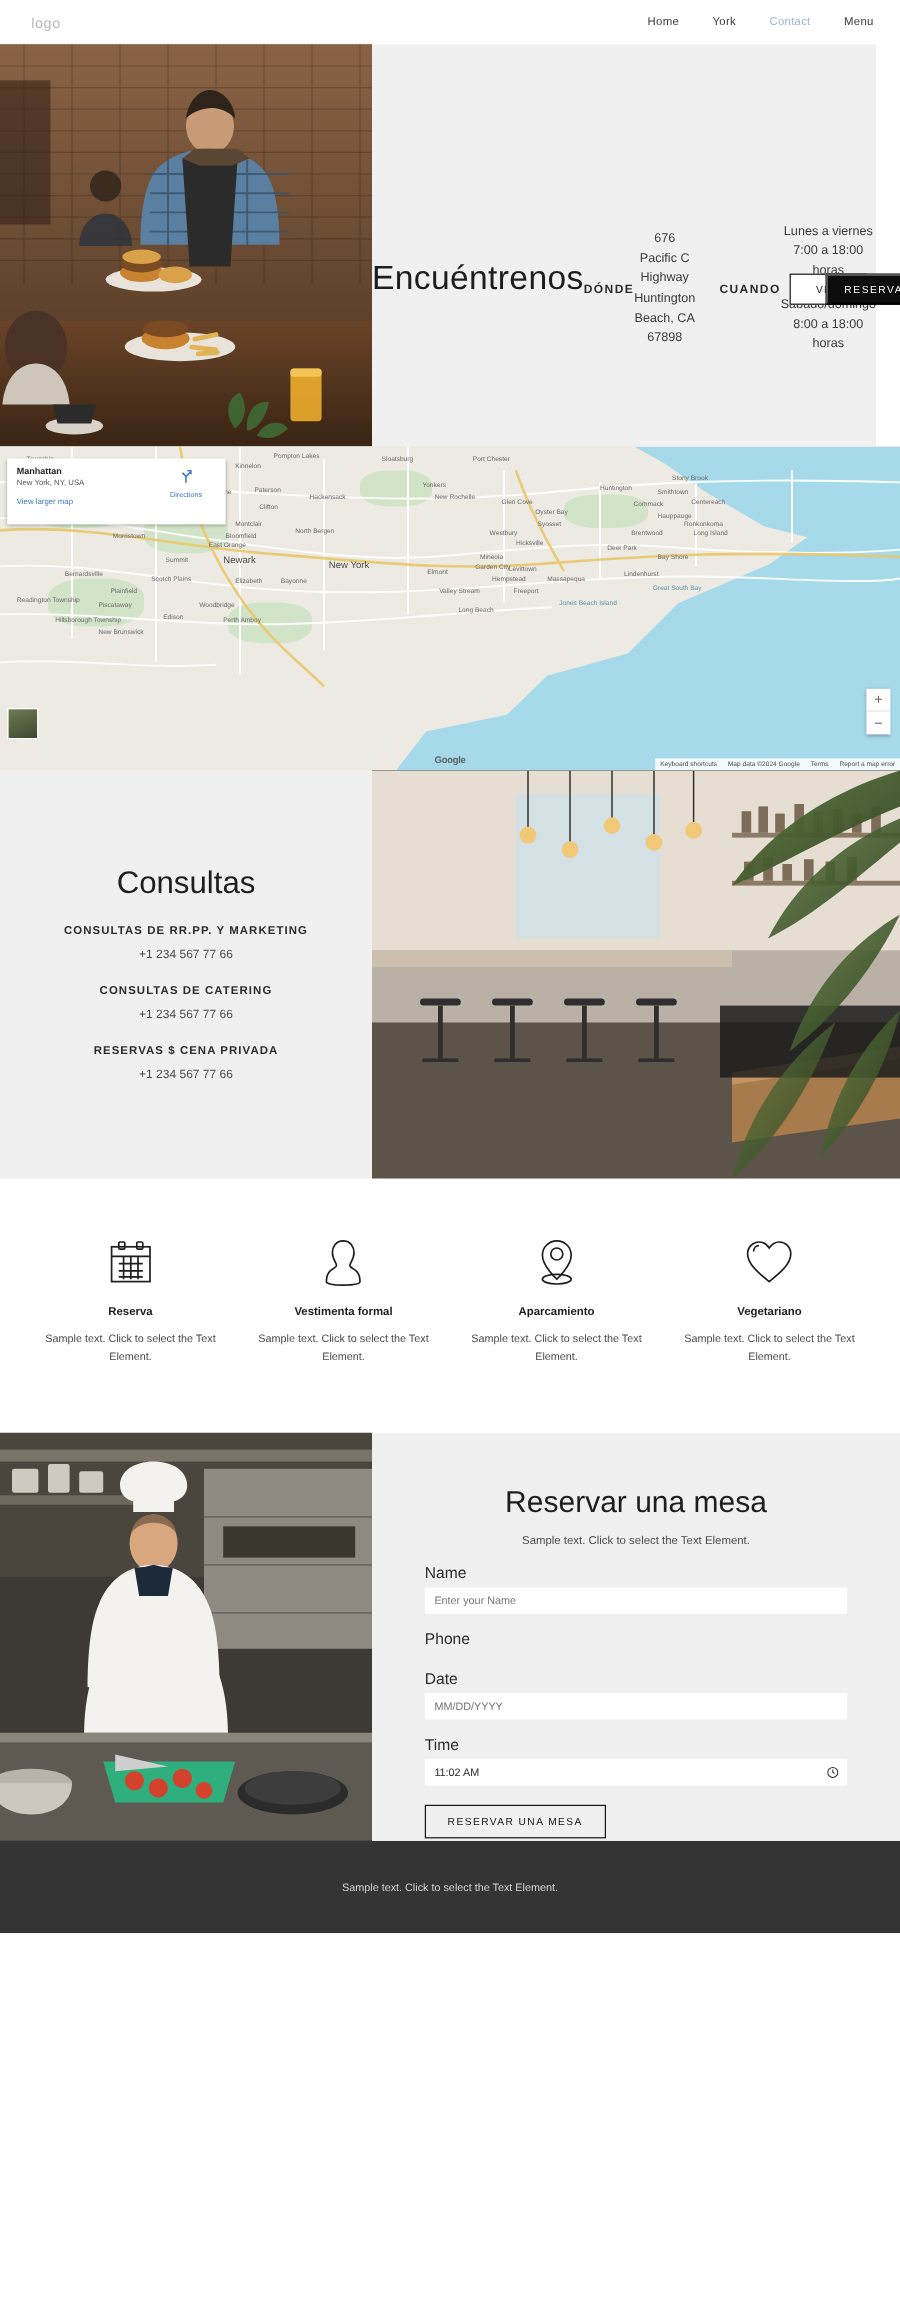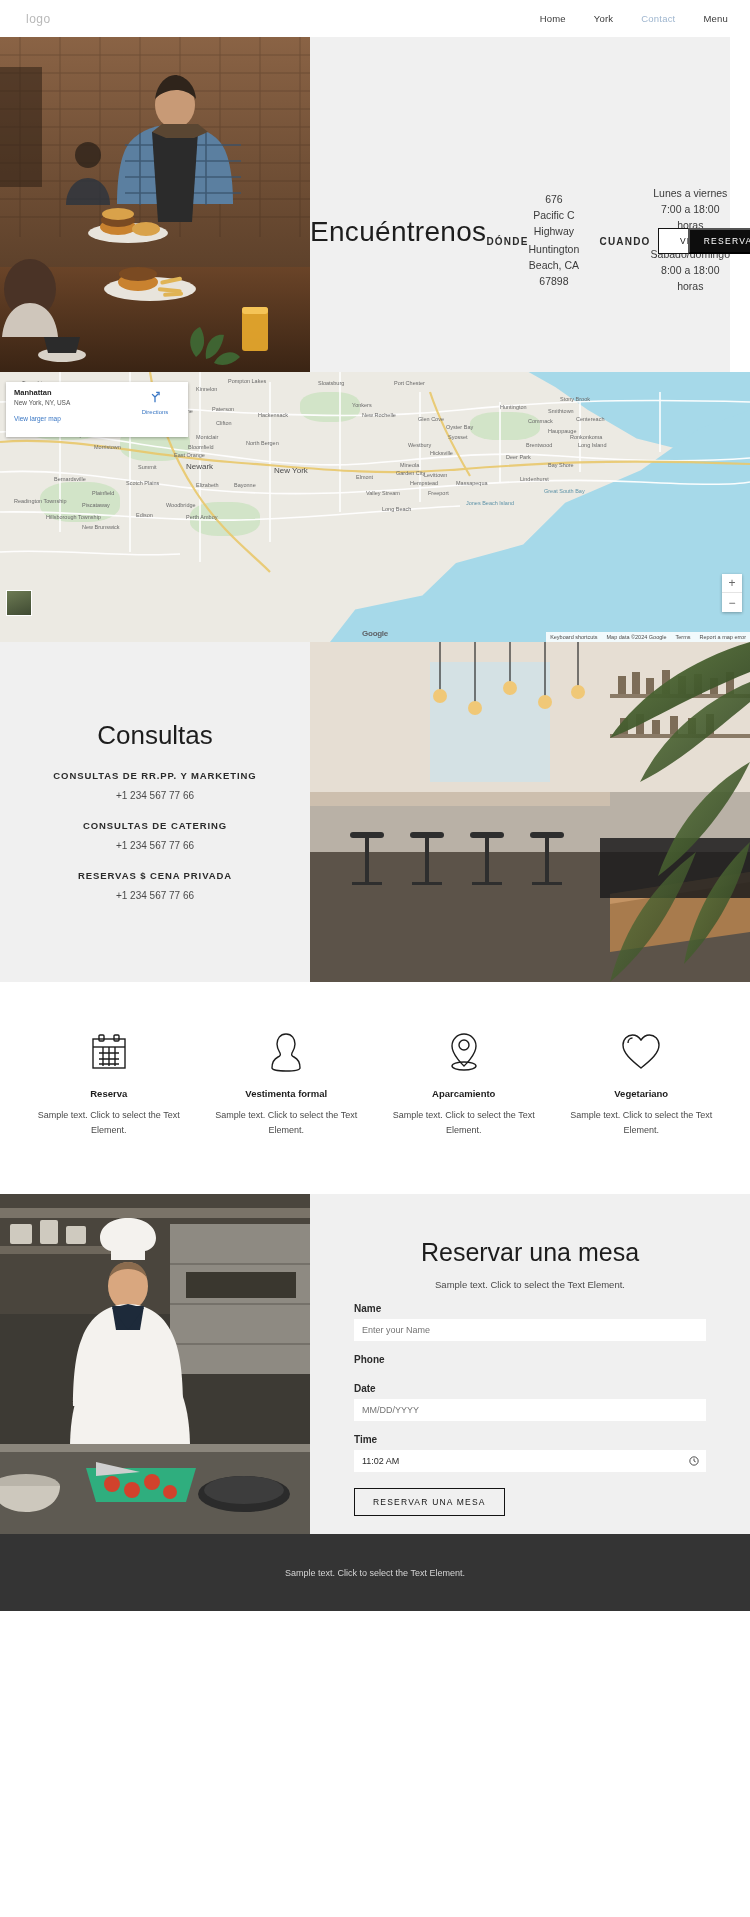--- a/index.html
+++ b/index.html
@@ -218,21 +218,21 @@
     display: flex; flex-direction: column;
   }
   .booking-title {
     font-size: 25px; font-weight: 400; text-align: center; color: #1d1d1d;
   }
   .booking-sub {
     font-size: 9.5px; color: #4a4a4a; text-align: center; margin-top: 12px;
   }
   .field { margin-top: 13px; }
   .field-label {
-    font-size: 10px; font-weight: 700; color: #2b2b2b; margin-bottom: 5px;
+    font-size: 13px; font-weight: 400; color: #2b2b2b; margin-bottom: 5px;
   }
   .field-input {
     width: 100%; height: 22px;
     background: #ffffff; border: none; outline: none;
     font-size: 9px; color: #9a9a9a;
     padding: 0 8px;
     font-family: "Liberation Sans", sans-serif;
   }
   .field-input.filled { color: #2b2b2b; }
   .field-input-wrap { position: relative; }

